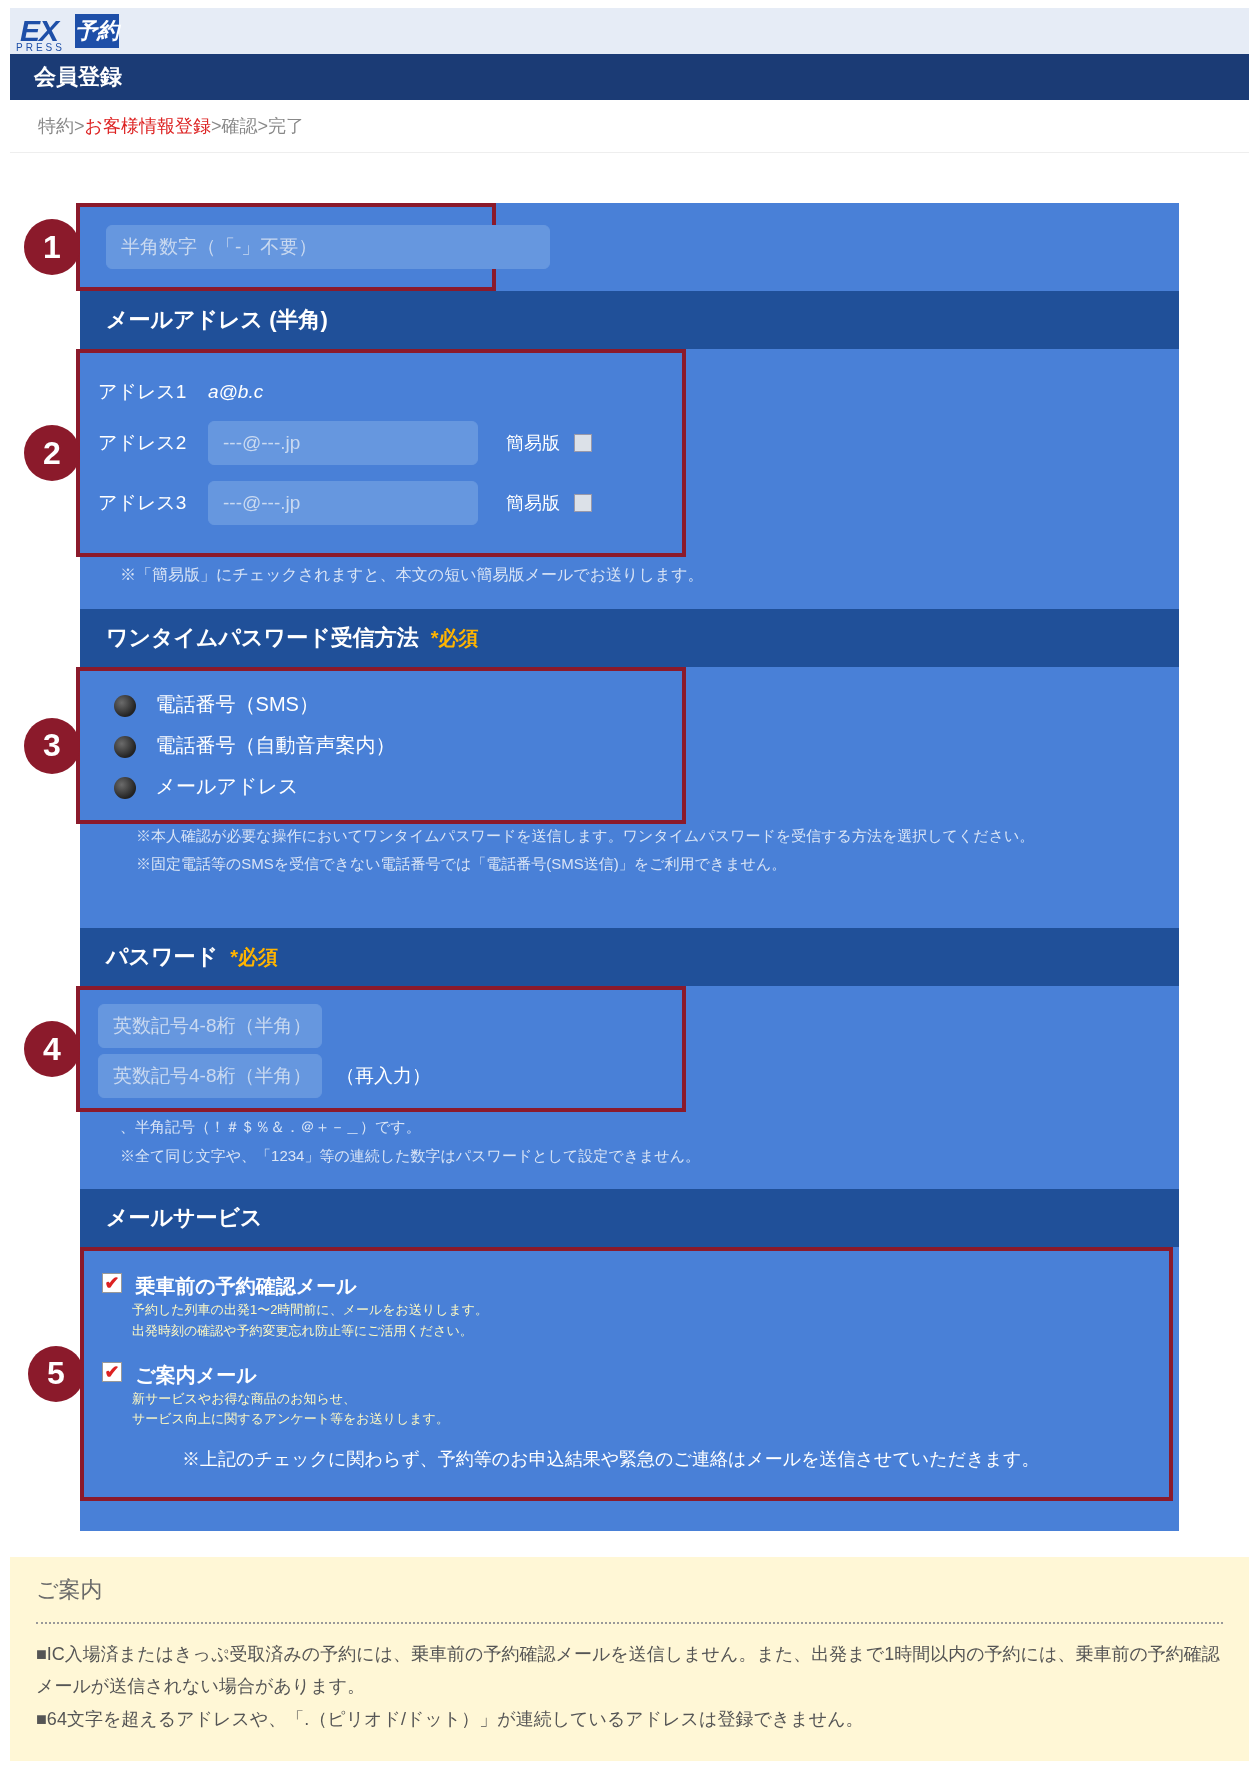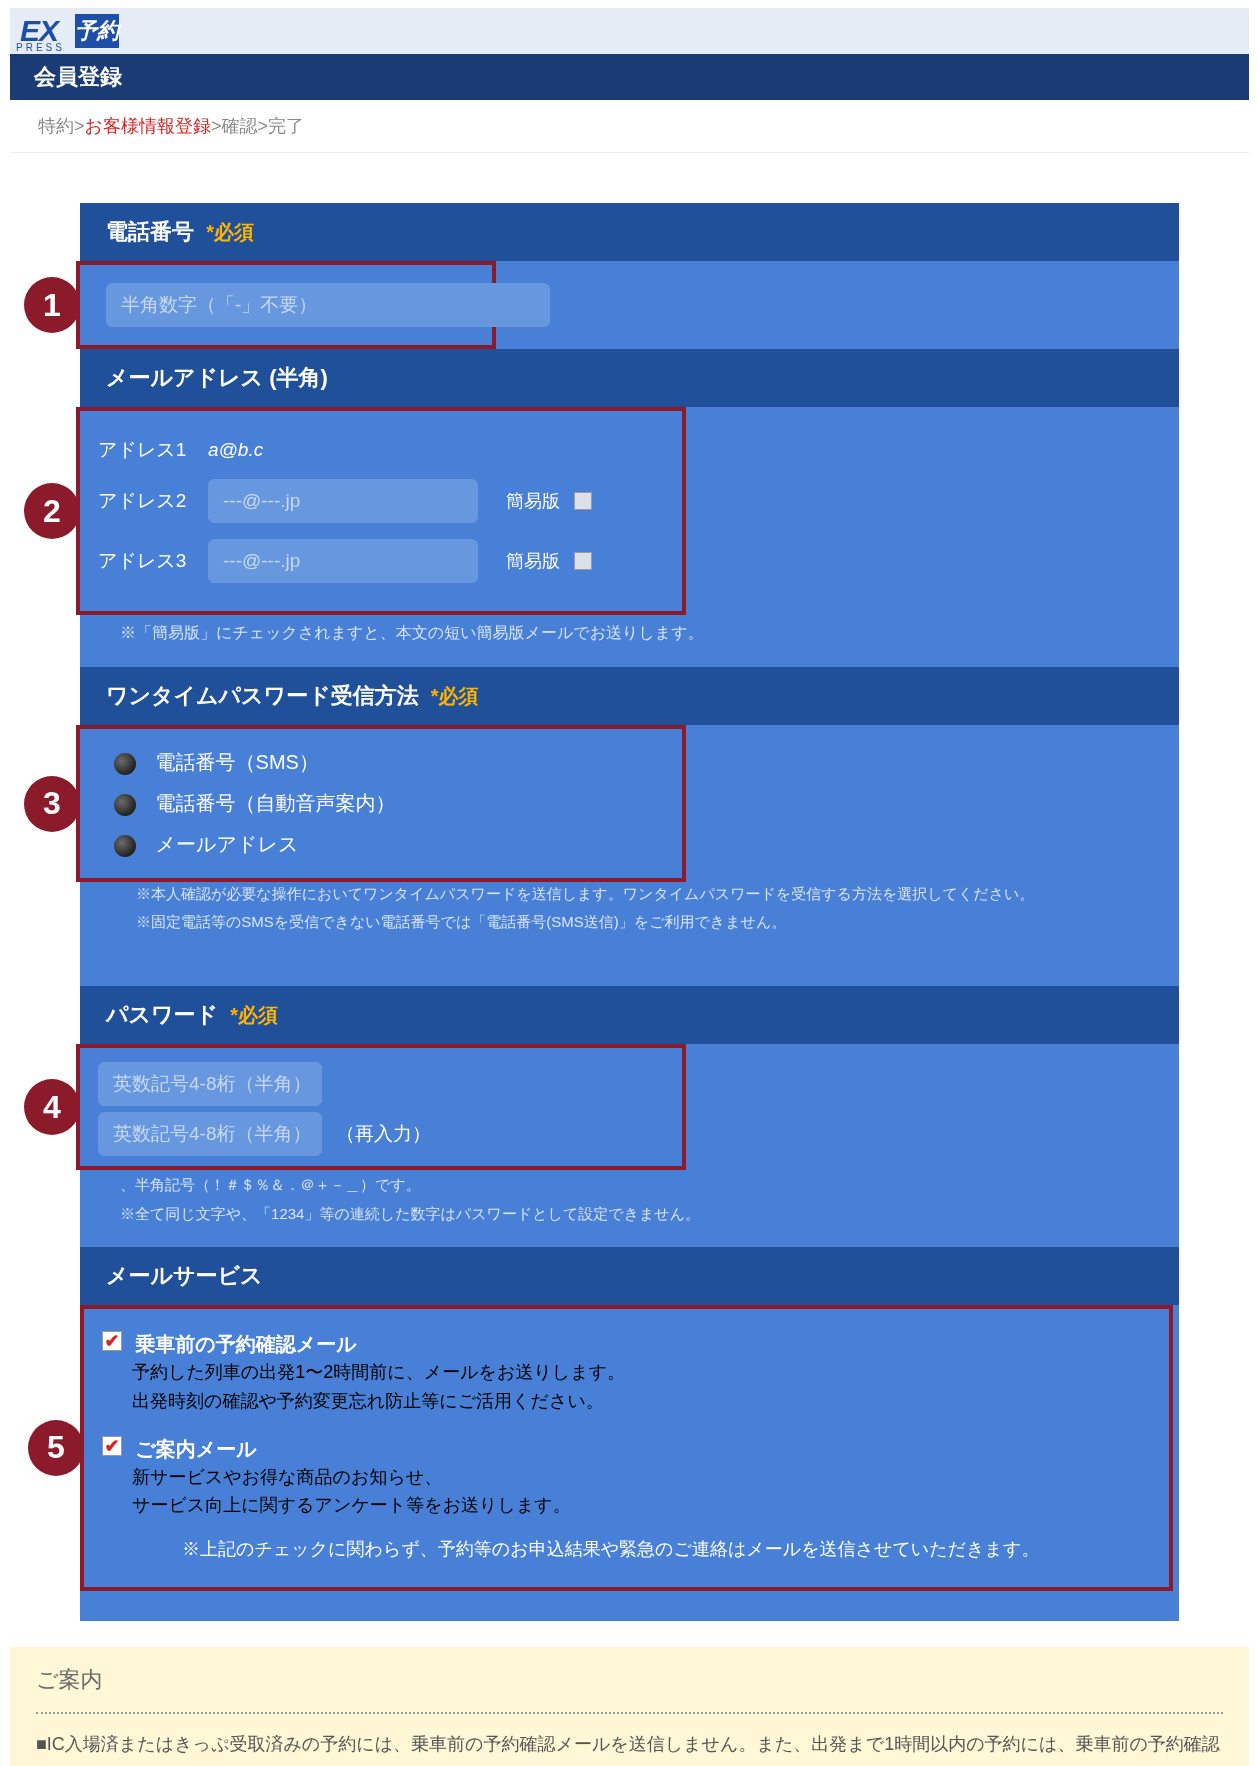--- a/index.html
+++ b/index.html
@@ -104,21 +104,21 @@
   .pw-note { color:#d9e4f6; font-size:15px; margin:4px 14px 14px 40px; line-height:1.5;}
 
   .ms-chk {
     display: inline-flex; width: 20px; height: 20px;
     background: #fff; border: 1px solid #999;
     align-items: center; justify-content: center;
     vertical-align: top; margin-right: 8px;
     color: #d22; font-weight: bold; font-size: 18px; line-height: 1;
   }
   .ms-title { font-size: 20px; font-weight: bold; color: #fff; }
-  .ms-desc { color: #000000; font-size: 18px; margin-left: 30px; line-height: 1.6; }
+  .ms-desc { color: #fef9c3; font-size: 13px; margin-left: 30px; line-height: 1.6; }
   .ms-note { color: #fff; font-size: 18px; margin: 14px 10px 0 80px; line-height: 1.7; }
   .ms-body { padding: 14px 10px; }
 
   .blue-bar { background:#4980d7; height:30px; margin: 0 70px; }
   .guide-panel {
     background: #fff7d6;
     margin: 0 0 0 0;
     padding: 18px 26px 26px 26px;
     font-size: 18px; color: #555;
   }
@@ -141,24 +141,20 @@
   <div class="title-bar">会員登録</div>
 
   <div class="breadcrumb">
     <span>特約</span><span>&gt;</span><span class="active">お客様情報登録</span><span>&gt;</span><span>確認</span><span>&gt;</span><span>完了</span>
   </div>
 
   <div class="white-gap"></div>
 
   <div class="form-area">
 
-    <div class="section-header">
-      <span>電話番号</span>
-      <span class="req">*必須</span>
-    </div>
     <div class="section-body" style="padding-top:0;padding-bottom:0;padding-left:0;">
       <div class="outline" style="width:420px;">
         <div class="num-badge">1</div>
         <input class="text-input" style="width: 444px; margin: 10px 6px 10px 18px;" placeholder="半角数字（「-」不要）">
       </div>
     </div>
 
     <div class="section-header">メールアドレス (半角)</div>
     <div class="section-body" style="padding-left:0;padding-top:0;">
       <div class="outline" style="width:610px; padding:10px 0 12px 18px;">

